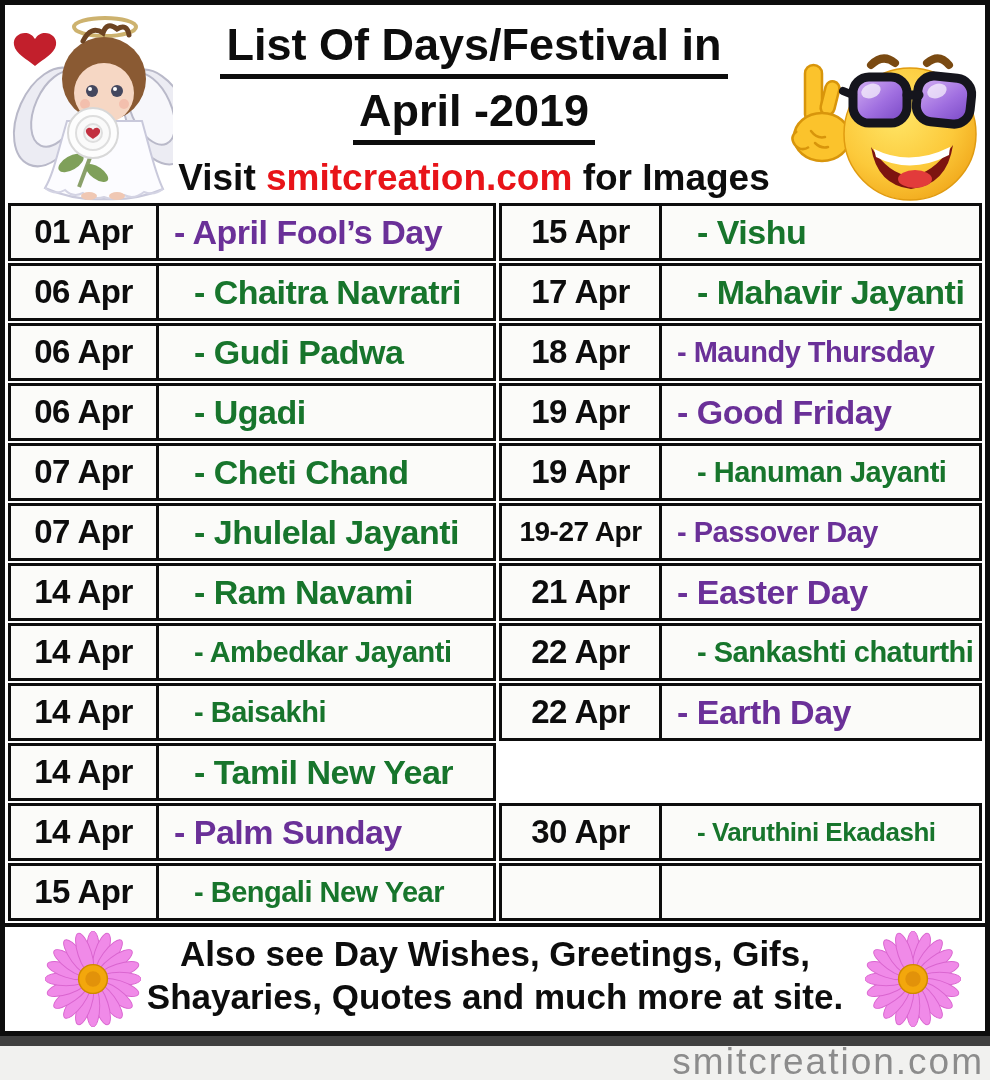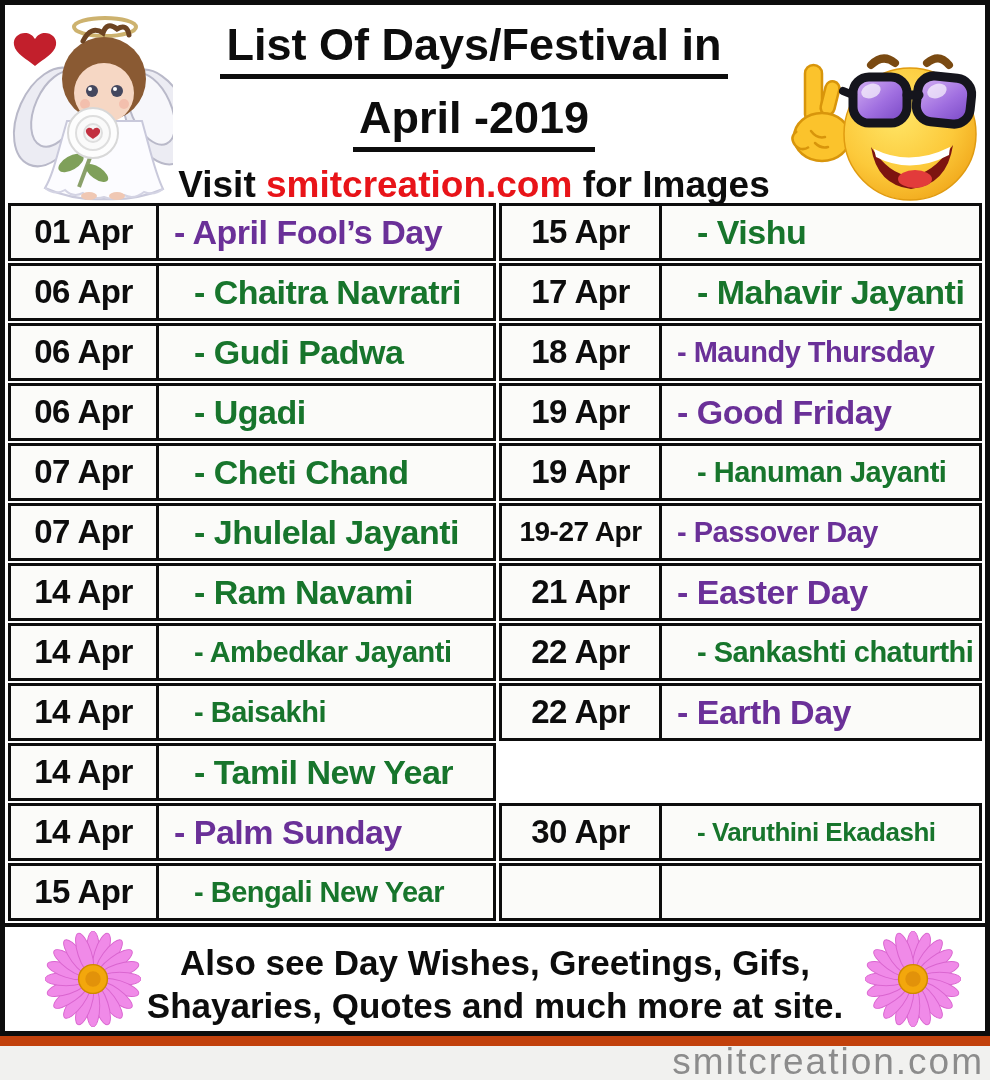--- a/index.html
+++ b/index.html
@@ -1,31 +1,31 @@
 <!DOCTYPE html>
 <html><head>
 <meta charset="utf-8">
 <style>
   * { margin:0; padding:0; box-sizing:border-box; }
   html,body { width:990px; height:1080px; background:#fff; font-family:"Liberation Sans", sans-serif; }
-  .canvas { position:relative; width:990px; height:1080px; background:#c2410c; overflow:hidden; }
+  .canvas { position:relative; width:990px; height:1080px; background:#404040; overflow:hidden; }
 
   
   .frame { position:absolute; left:0; top:0; width:990px; height:1036px;
            border:5px solid #0d0d0d; background:#fff; }
 
   
   .header { display:flex; height:198px; background:#fff; }
   .hdr-left { width:168px; position:relative; flex:0 0 auto; }
   .hdr-center { flex:1; text-align:center; white-space:nowrap; overflow:visible; }
   .hdr-right { width:210px; flex:0 0 auto; position:relative; }
   .title-line { display:block; margin-top:14px; }
   .title-line span.ul { display:inline-block; font-size:45px; font-weight:800; color:#0d0d0d;
       letter-spacing:0px; border-bottom:5px solid #0d0d0d; padding:0 6px 3px 6px; }
-  .title-line.second { margin-top:13px; }
+  .title-line.second { margin-top:6px; }
   .subtitle { margin-top:12px; font-size:37px; font-weight:800; color:#0d0d0d; }
   .subtitle .site { color:#e81419; }
 
   
   .tbl { padding:0 3px;border-radius:12px; }
   .t-row { display:flex; height:58px; margin-bottom:2px; }
   .half { display:flex; border:3px solid #0d0d0d; background:#fbfbf9; height:58px; }
   .half.left { width:488px; margin-right:3px; }
   .half.right { flex:1; }
   .cell-date { width:148px; flex:0 0 auto; border-right:3px solid #0d0d0d;
@@ -36,21 +36,21 @@
   .cell-fest { flex:1; display:flex; align-items:center; padding-left:15px;
       font-weight:700; letter-spacing:-0.5px; white-space:nowrap; overflow:hidden; }
   .cell-fest.green { color:#17752c;padding-left:35px; }
   .cell-fest.purple { color:#6a3098; }
   .cell-fest.lg { font-size:34px; }
   .cell-fest.md { font-size:29px; }
   .cell-fest.sm { font-size:26px; }
 
   
   .foot { position:relative; border-top:4px solid #0d0d0d; height:105px;
-          text-align:center; padding-top:14px; background:#fff; }
+          text-align:center; padding-top:5px; background:#fff; }
   .foot-line { font-size:35px; font-weight:700; color:#0d0d0d; line-height:43px; white-space:nowrap; }
   .flower { position:absolute; top:4px; width:96px; height:96px; }
   .flower.fl-left { left:40px; }
   .flower.fl-right { right:24px; }
 
   
   .wmbar { position:absolute; left:0; bottom:0; width:990px; height:34px; background:#f1f1ef; }
   .wmbar .wmtext { position:absolute; right:6px; bottom:-3px; font-size:37px; font-weight:400;
       color:#8c8c8c; letter-spacing:2px; }
 

